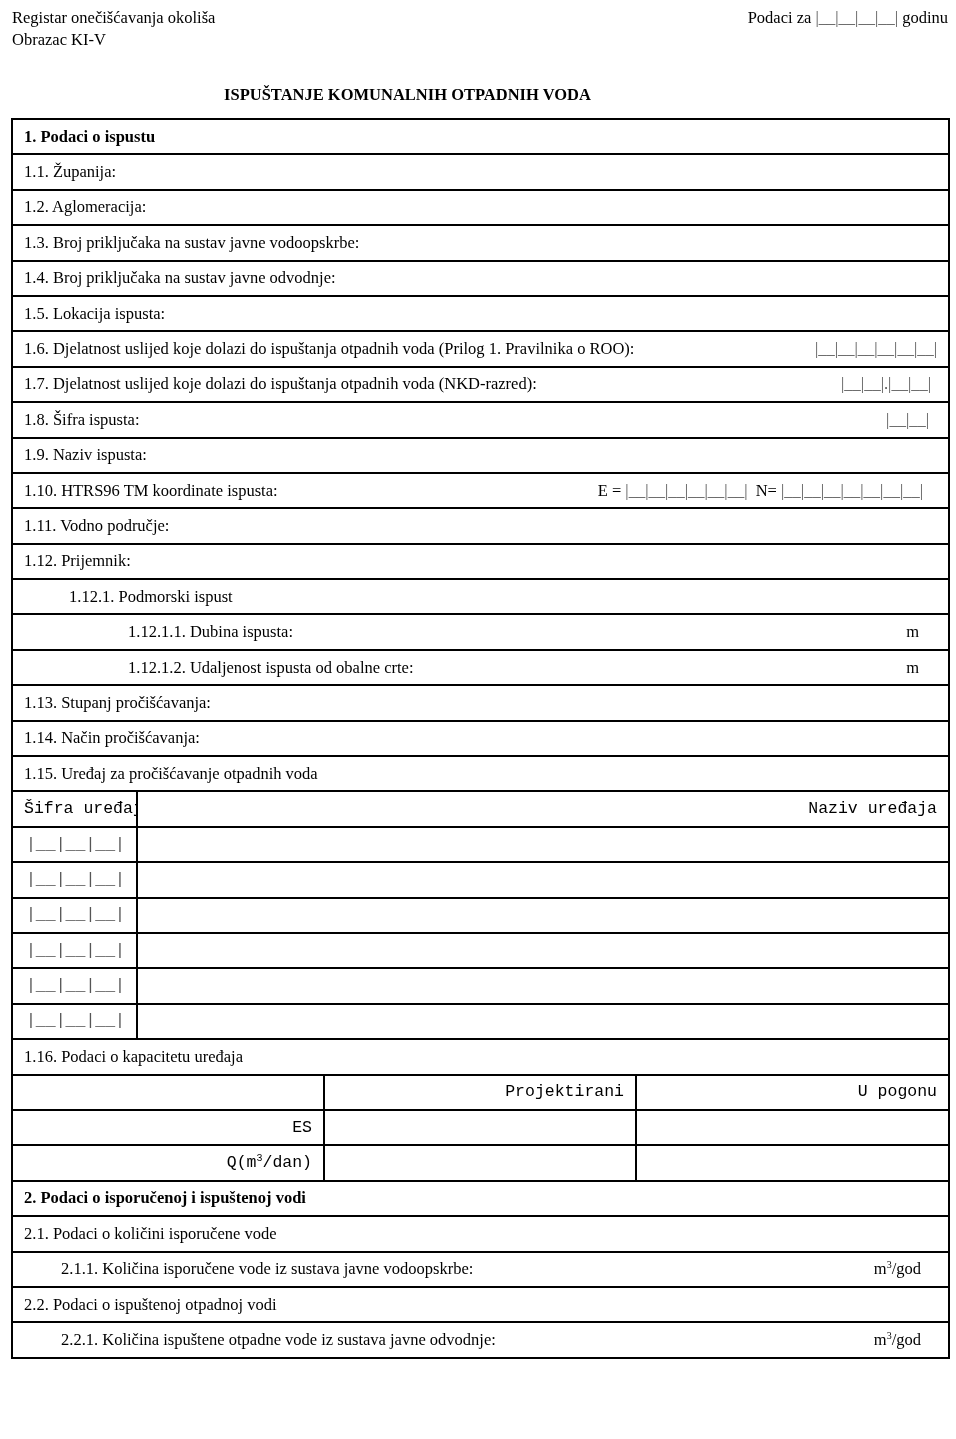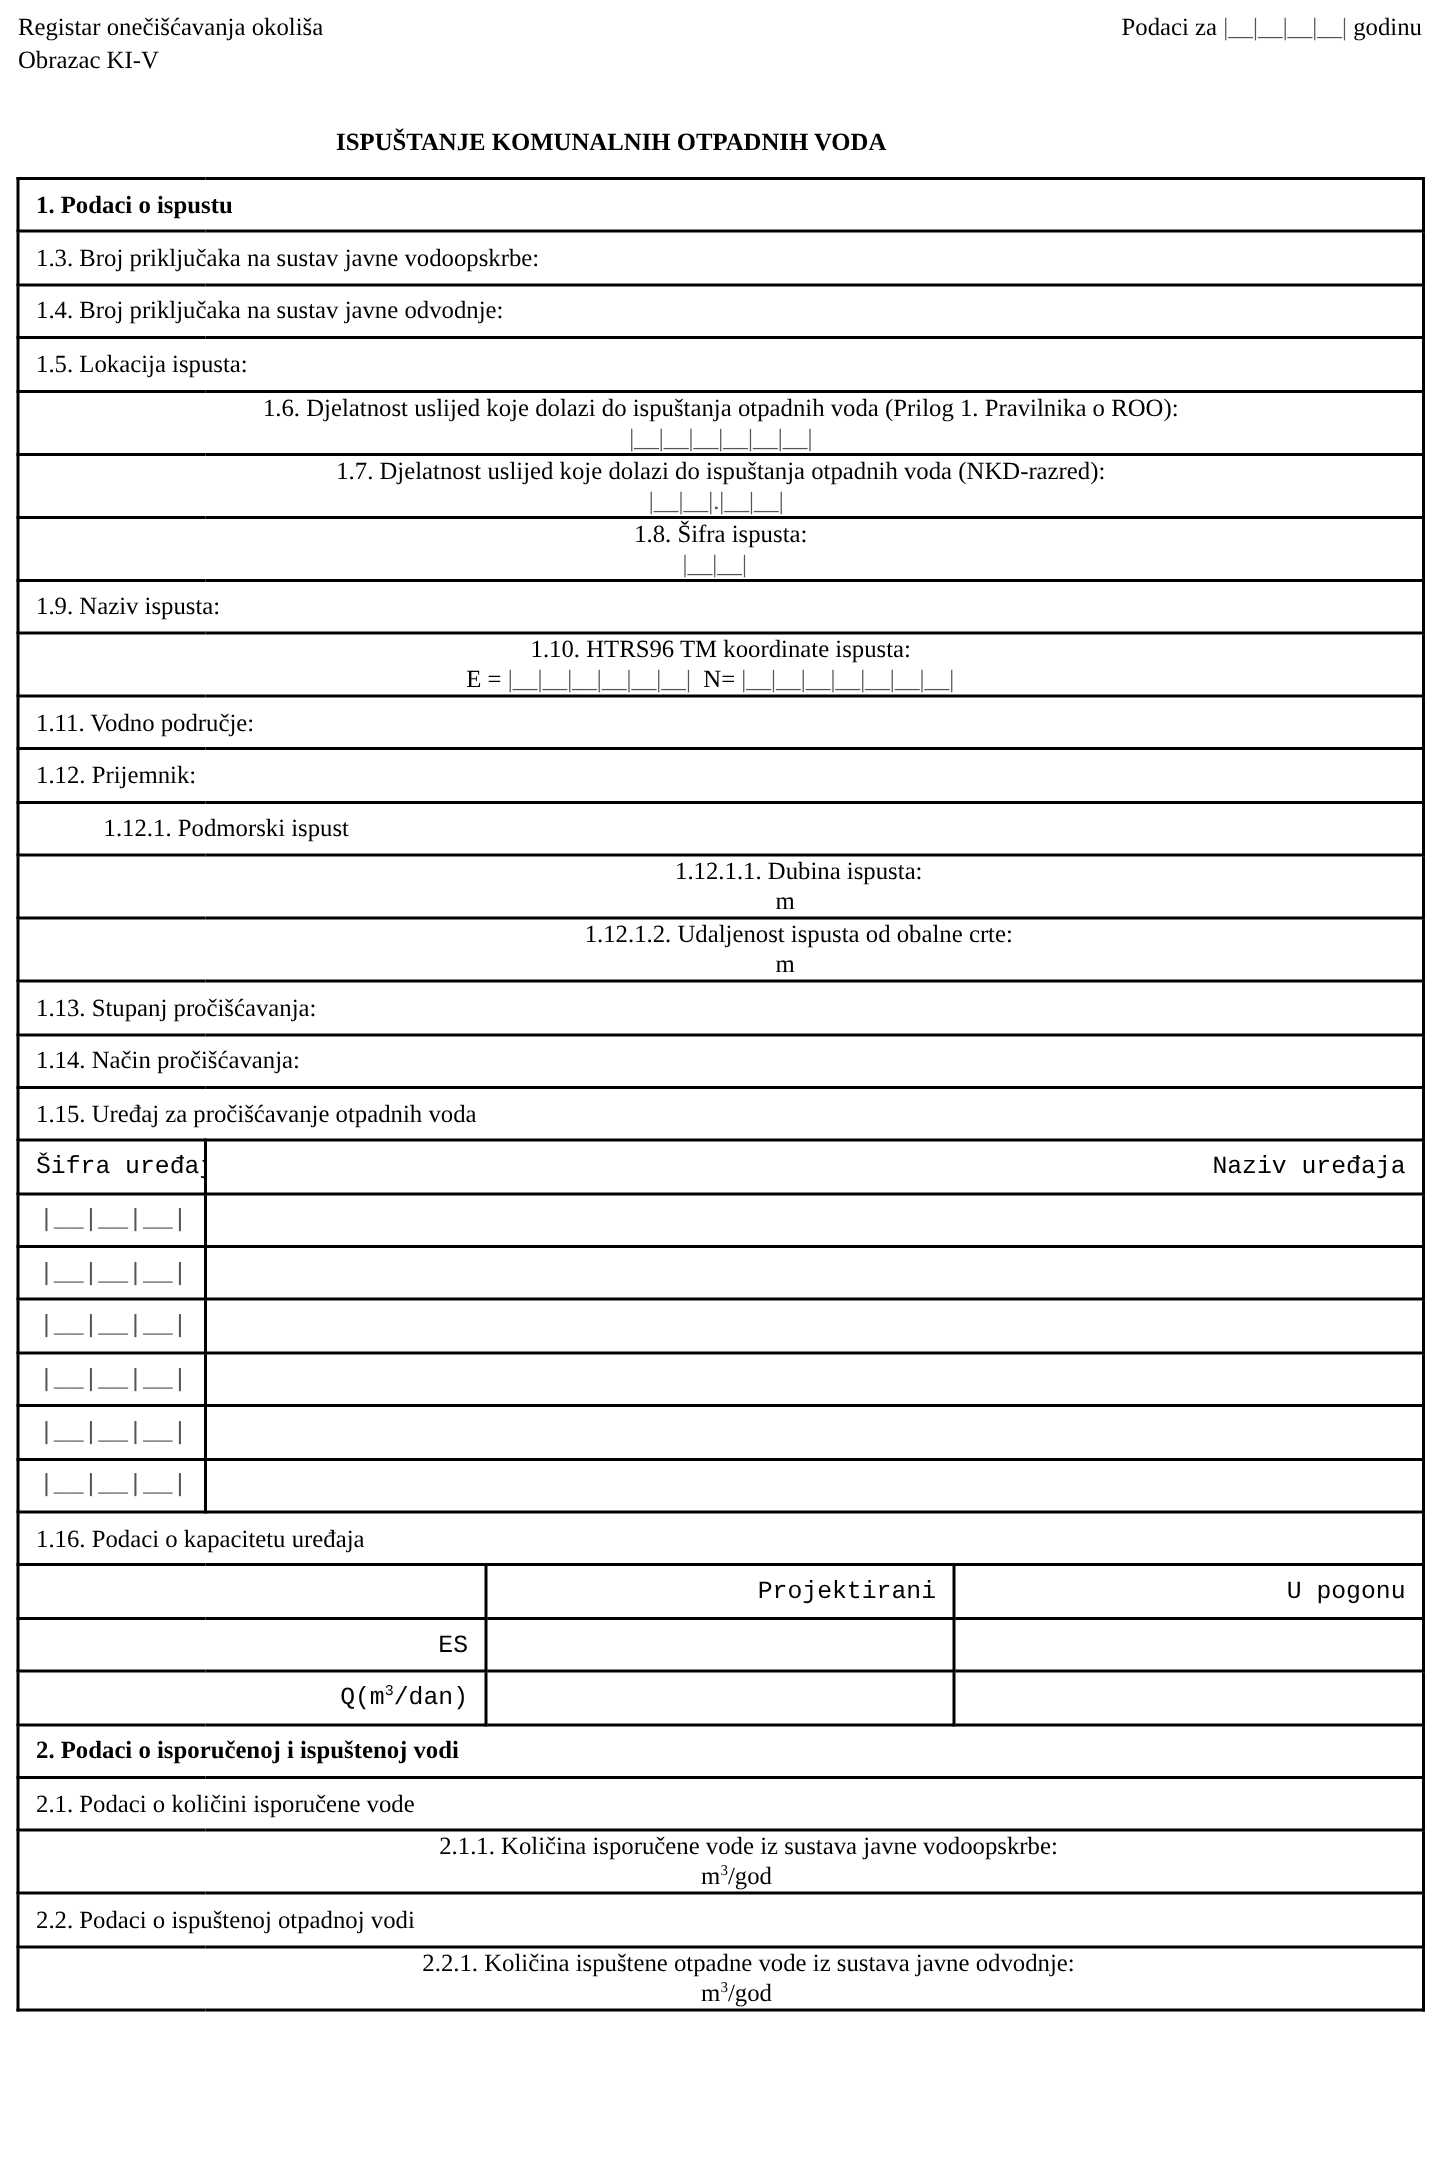--- a/index.html
+++ b/index.html
@@ -14,21 +14,21 @@
   .boxes { color: #555; letter-spacing: 0; white-space: nowrap; }
   table.form {
     position: absolute; left: 11px; top: 118px; width: 937px;
     border-collapse: collapse; table-layout: fixed;
   }
   table.form td {
     border: 2px solid #000; height: 33.4px; padding: 0 11px; vertical-align: middle;
     white-space: nowrap; overflow: hidden; line-height: 20px;
   }
   .bold { font-weight: bold; }
-  .flex { display: flex; justify-content: space-between; align-items: center; flex-direction: column; }
+  .flex { display: flex; justify-content: space-between; align-items: center; }
   .ind1 { padding-left: 56px !important; margin-top: 31px; }
   .ind2 { padding-left: 115px !important; }
   .ind21 { padding-left: 48px !important; }
   .center { text-align: right; font-family: Liberation Mono, monospace; }
   .unit { padding-right: 18px; }
   .unit2 { padding-right: 16px; }
   sup { font-size: 10px; vertical-align: 6px; line-height: 0; }
 </style>
 </head>
 <body>
@@ -50,20 +50,26 @@
     <col style="width:125px">
       <col style="width:187px">
       <col style="width:312px">
       <col style="width:313px">
   </colgroup>
   <tbody>
       <tr>
         <td colspan="4" class="bold">1. Podaci o ispustu</td>
       </tr>
   <tr>
+        <td colspan="4">1.1. Županija:</td>
+      </tr>
+  <tr>
+        <td colspan="4">1.2. Aglomeracija:</td>
+      </tr>
+  <tr>
         <td colspan="4">1.3. Broj priključaka na sustav javne vodoopskrbe:</td>
       </tr>
   <tr>
         <td colspan="4">1.4. Broj priključaka na sustav javne odvodnje:</td>
       </tr>
   <tr>
         <td colspan="4">1.5. Lokacija ispusta:</td>
       </tr>
   <tr>
         <td colspan="4">

